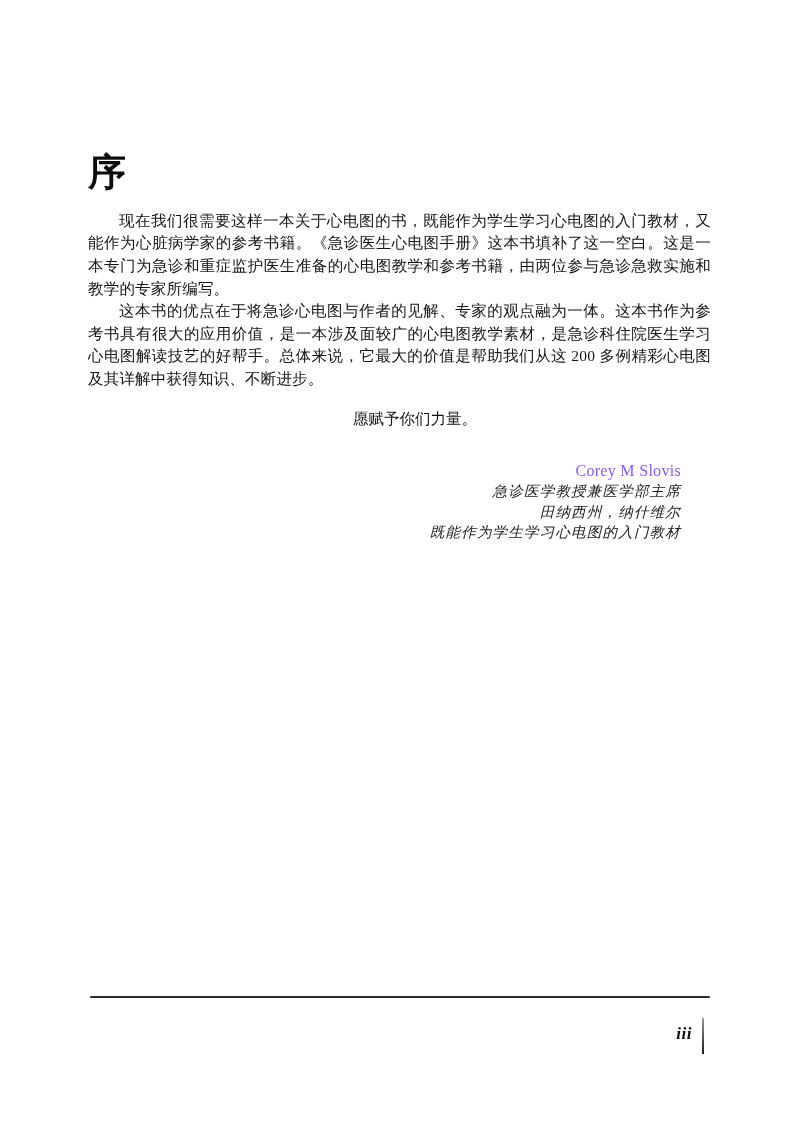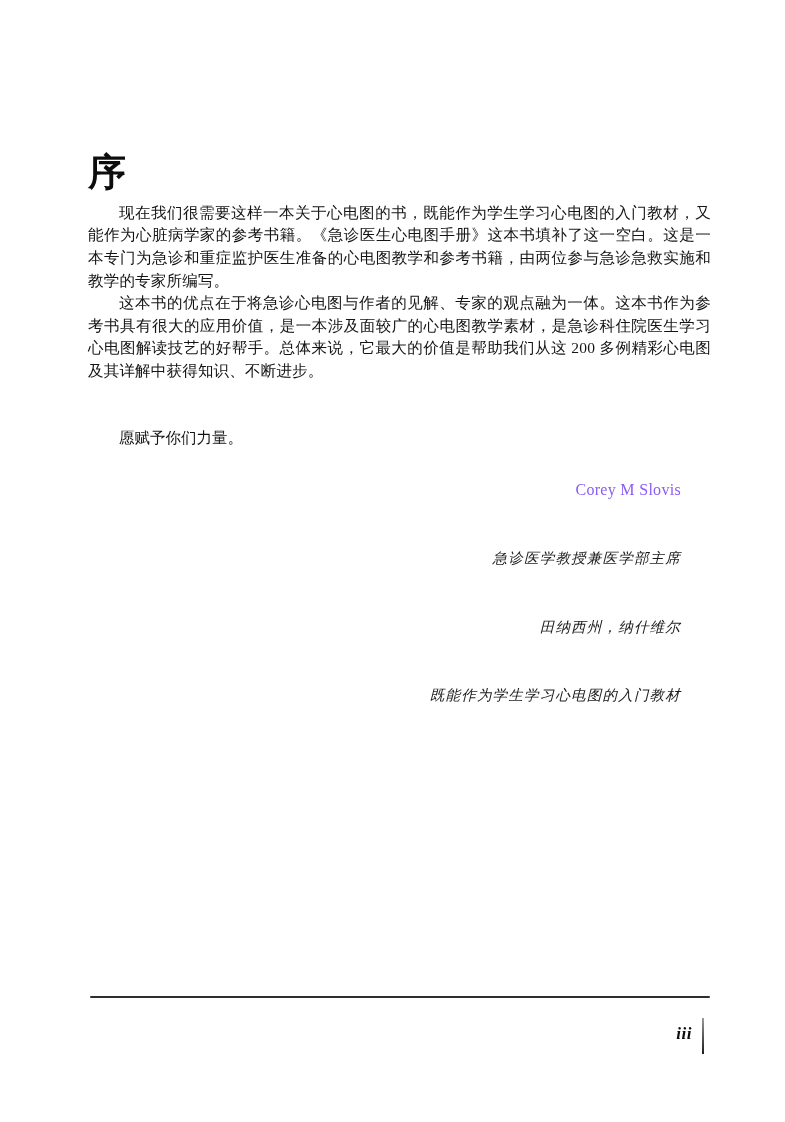--- a/index.html
+++ b/index.html
@@ -25,55 +25,55 @@
   }
   .chapter-title {
     margin-top: 152px;
     font-size: 38px;
     font-weight: bold;
     line-height: 1.1;
     letter-spacing: 1px;
     color: #0d0d0d;
   }
   .body-text {
-    margin-top: 8px;
+    margin-top: 16px;
   }
   .para {
     font-size: 15.5px;
     line-height: 22.6px;
     text-align: justify;
     text-indent: 2em;
     letter-spacing: 0.2px;
     color: #141414;
   }
   .closing {
-    margin-top: 44px;
+    margin-top: 17px;
     font-size: 15.5px;
     line-height: 22.6px;
     text-indent: 2em;
     color: #141414;
+    text-align: center;
   }
   .signature {
     margin-top: 30px;
     text-align: right;
     padding-right: 30px;
   }
   .sig-name {
     font-size: 16px;
     line-height: 21px;
     letter-spacing: 0.3px;
     color: #8b5cf6;
   }
   .sig-line {
     font-style: italic;
     font-size: 14.5px;
     line-height: 20.5px;
     letter-spacing: 1.2px;
     color: #1a1a1a;
-    margin-top: 48px;
   }
   .footer-rule {
     position: absolute;
     left: 90px;
     top: 996px;
     width: 620px;
     height: 2px;
     background: #2e2e2e;
     border-radius: 1px;
   }

